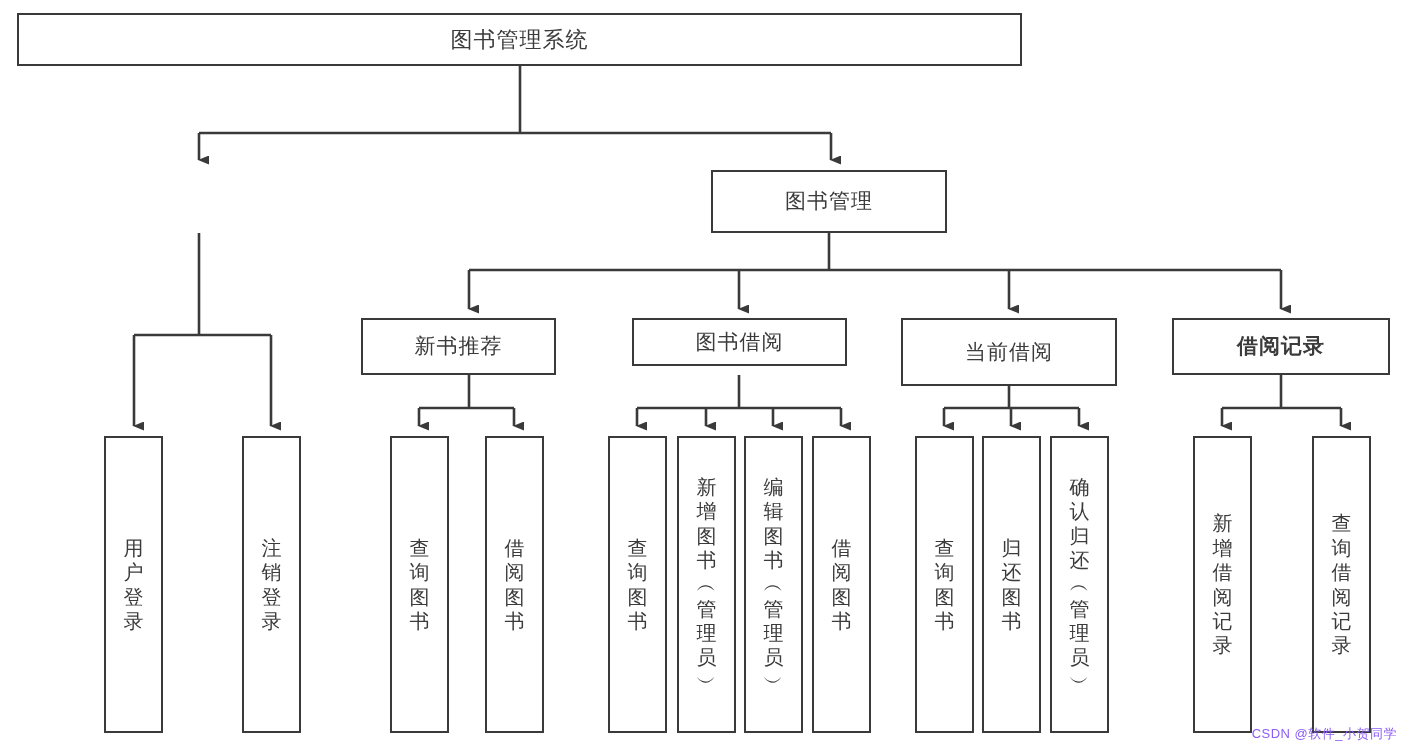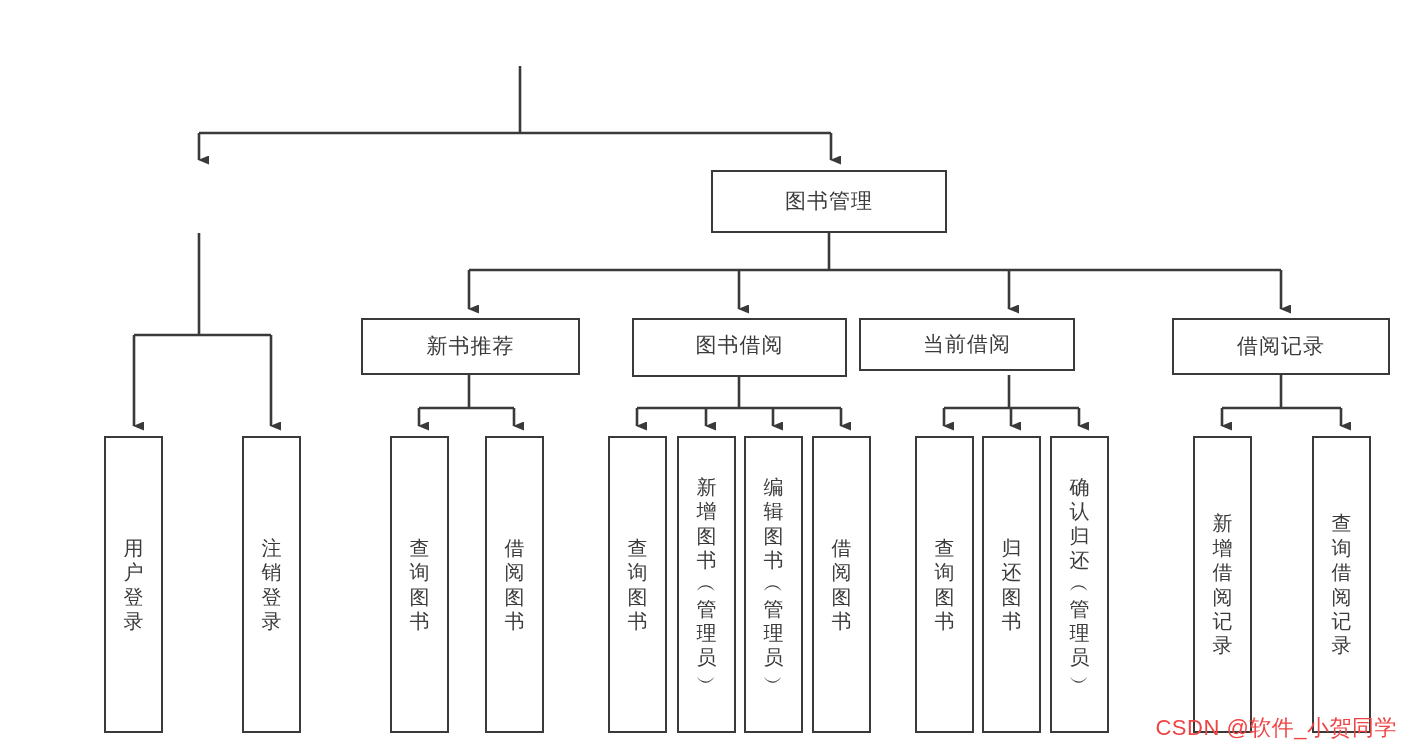--- a/index.html
+++ b/index.html
@@ -58,22 +58,22 @@
     word-break: break-all;
     width: 1em;
   }
   .vtext span {
     display: block;
   }
   .watermark {
     position: absolute;
     right: 8px;
     bottom: 4px;
-    font-size: 22px;
-    color: #ef4444;
+    font-size: 13px;
+    color: #8b5cf6;
     letter-spacing: 0.5px;
     white-space: nowrap;
   }
 </style>
 </head>
 <body>
 
 <div id="canvas">
 
   <svg id="wires" viewBox="0 0 1405 747" xmlns="http://www.w3.org/2000/svg">
@@ -119,35 +119,38 @@
       <path d="M 1011,408 L 1011,426" marker-end="url(#arrowhead)"></path>
       <path d="M 1079,408 L 1079,426" marker-end="url(#arrowhead)"></path>
 
       <path d="M 1281,375 L 1281,408"></path>
       <path d="M 1222,408 L 1341,408"></path>
       <path d="M 1222,408 L 1222,426" marker-end="url(#arrowhead)"></path>
       <path d="M 1341,408 L 1341,426" marker-end="url(#arrowhead)"></path>
     </g>
   </svg>
 
+  <div class="node root" style="left:17px; top:13px; width:1005px; height:53px;">
+    <span>图书管理系统</span>
+  </div>
 
   <div class="node" style="left:711px; top:170px; width:236px; height:63px;align-items:center;">
     <span>图书管理</span>
   </div>
 
-  <div class="node" style="left:361px; top:318px; width:219px; height:57px;">
+  <div class="node" style="left:361px; top:318px; width:195px; height:57px;">
     <span>新书推荐</span>
   </div>
-  <div class="node" style="left:632px; top:318px; width:215px; height:59px;font-family:Liberation Mono, monospace;">
+  <div class="node" style="left:632px; top:318px; width:215px; height:48px;">
     <span>图书借阅</span>
   </div>
-  <div class="node" style="left:859px; top:318px; width:216px; height:53px;text-align:center;">
+  <div class="node" style="left:901px; top:318px; width:216px; height:68px;text-align:center;">
     <span>当前借阅</span>
   </div>
-  <div class="node" style="left:1172px; top:318px; width:218px; height:57px;">
+  <div class="node" style="left:1172px; top:318px; width:218px; height:57px;font-weight:bold;">
     <span>借阅记录</span>
   </div>
 
   <div class="node vert" style="left:104px; top:436px; width:59px; height:297px;">
     <span class="vtext">
         <span>用</span>
         <span>户</span>
         <span>登</span>
         <span>录</span>
       </span>

